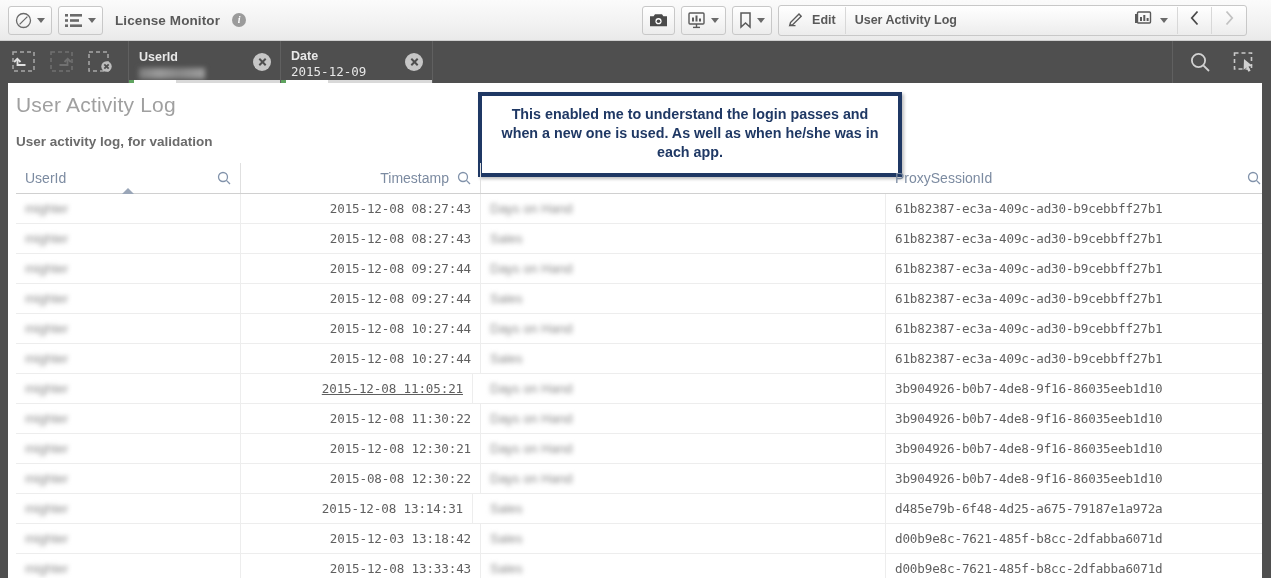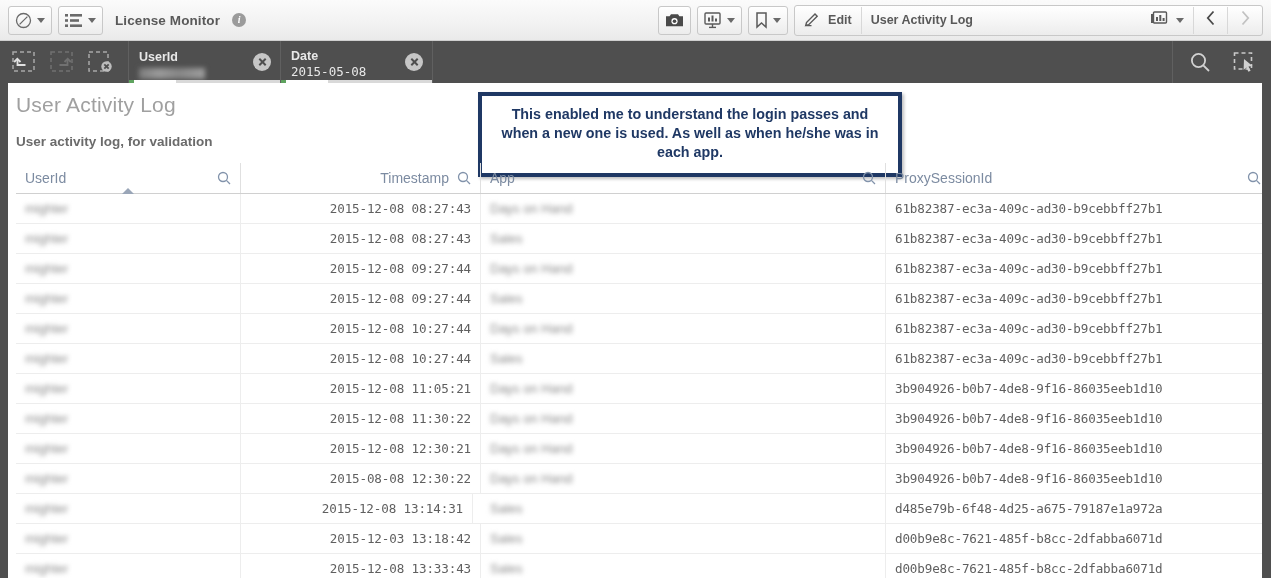--- a/index.html
+++ b/index.html
@@ -25,21 +25,21 @@
     position: absolute;
     left: 0; top: 0;
     width: 1271px; height: 41px;
     background: linear-gradient(to bottom, #fbfbfb 0%, #f3f3f3 52%, #eaeaea 100%);
     border-bottom: 1px solid #cfcfcf;
     box-sizing: border-box;
     display: flex;
     align-items: center;
   }
   .tb-left { display: flex; align-items: center; padding-left: 8px; gap: 6px; }
-  .tb-right { display: flex; align-items: center; margin-left: auto; padding-right: 8px; gap: 6px; }
+  .tb-right { display: flex; align-items: center; margin-left: auto; padding-right: 24px; gap: 6px; }
 
   .tb-btn {
     height: 29px;
     min-width: 29px;
     box-sizing: border-box;
     background: linear-gradient(to bottom, #ffffff 0%, #f6f6f6 50%, #ececec 100%);
     border: 1px solid #c8c8c8;
     border-radius: 3px;
     display: flex;
     align-items: center;
@@ -507,21 +507,21 @@
         <span class="chip-value redacted"></span>
         <span class="chip-clear"></span>
         <span class="chip-bar">
           <span class="green"></span>
             <span class="white"></span>
         </span>
       </div>
 
       <div class="chip">
         <span class="chip-label">Date</span>
-        <span class="chip-value">2015-05-08</span>
+        <span class="chip-value">2015-12-09</span>
         <span class="chip-clear"></span>
         <span class="chip-bar">
           <span class="green"></span>
             <span class="white"></span>
         </span>
       </div>
     </div>
 
     <div class="sel-right">
       <span class="sel-tool">
@@ -569,29 +569,20 @@
           <div class="th right" style="left:225px; width:240px;">
             <span class="th-label">Timestamp</span>
             <span class="srch">
               <svg width="14" height="14" viewBox="0 0 14 14">
                 <circle cx="6" cy="6" r="4.5" fill="none" stroke="#8293ab" stroke-width="1.3"></circle>
                 <line x1="9.4" y1="9.4" x2="13" y2="13" stroke="#8293ab" stroke-width="1.3"></line>
               </svg>
             </span>
           </div>
 
-          <div class="th" style="left:465px; width:405px;">
-            <span class="th-label">App</span>
-            <span class="srch">
-              <svg width="14" height="14" viewBox="0 0 14 14">
-                <circle cx="6" cy="6" r="4.5" fill="none" stroke="#8293ab" stroke-width="1.3"></circle>
-                <line x1="9.4" y1="9.4" x2="13" y2="13" stroke="#8293ab" stroke-width="1.3"></line>
-              </svg>
-            </span>
-          </div>
 
           <div class="th" style="left:870px; width:384px;">
             <span class="th-label">ProxySessionId</span>
             <span class="srch">
               <svg width="14" height="14" viewBox="0 0 14 14">
                 <circle cx="6" cy="6" r="4.5" fill="none" stroke="#8293ab" stroke-width="1.3"></circle>
                 <line x1="9.4" y1="9.4" x2="13" y2="13" stroke="#8293ab" stroke-width="1.3"></line>
               </svg>
             </span>
           </div>
@@ -655,21 +646,21 @@
               <div class="td right mono" style="left: 225px; width: 240px;">2015-12-08 10:27:44</div>
               <div class="td " style="left: 465px; width: 405px;">
                 <span class="blurtext">Sales</span>
               </div>
               <div class="td mono" style="left: 870px; width: 384px;">61b82387-ec3a-409c-ad30-b9cebbff27b1</div>
             </div>
             <div class="trow">
               <div class="td " style="left: 0px; width: 225px;">
                 <span class="blurtext">mighter</span>
               </div>
-              <div class="td right mono" style="left: 225px; width: 240px;">2015-12-08 11:05:21</div>
+              <div class="td right mono" style="left: 217px; width: 240px; text-decoration: underline;">2015-12-08 11:05:21</div>
               <div class="td " style="left: 465px; width: 405px;">
                 <span class="blurtext">Days on Hand</span>
               </div>
               <div class="td mono" style="left: 870px; width: 384px;">3b904926-b0b7-4de8-9f16-86035eeb1d10</div>
             </div>
             <div class="trow">
               <div class="td " style="left: 0px; width: 225px;">
                 <span class="blurtext">mighter</span>
               </div>
               <div class="td right mono" style="left: 225px; width: 240px;">2015-12-08 11:30:22</div>

